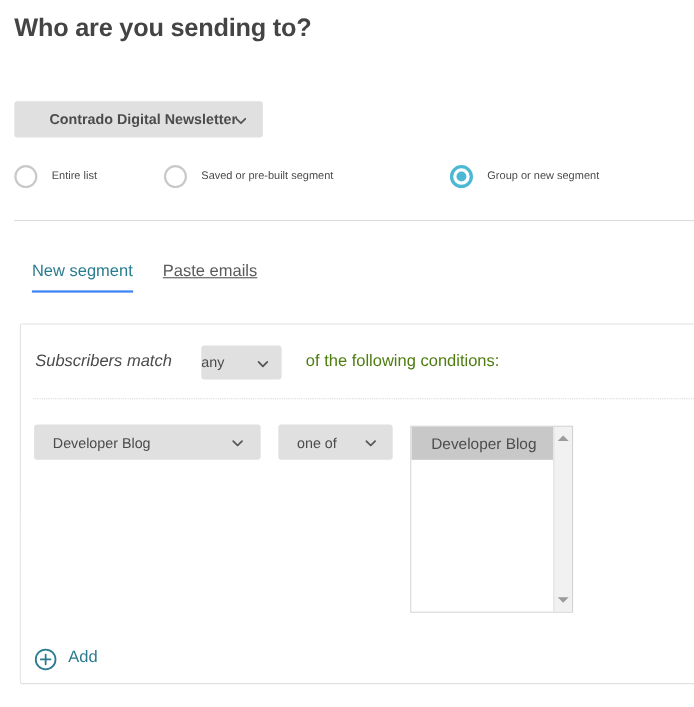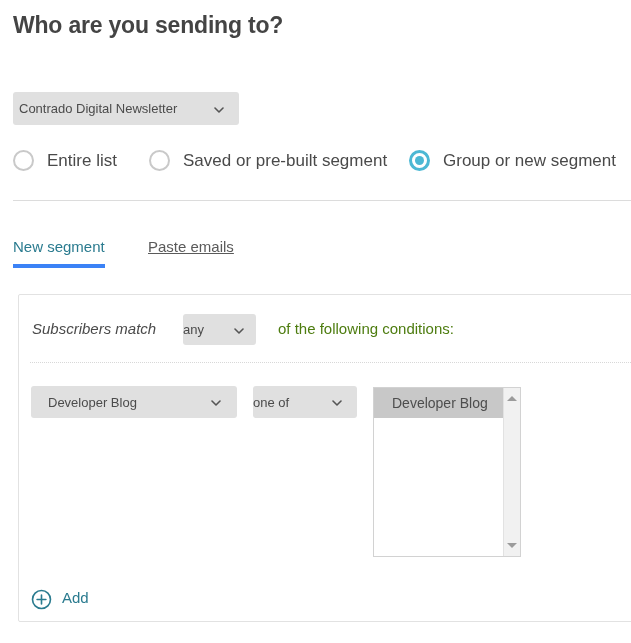--- a/index.html
+++ b/index.html
@@ -58,21 +58,22 @@
     width: 9px;
     height: 9px;
   }
   .caret svg { display: block; }
 
   #list-select {
     left: 13px;
     top: 92px;
     width: 226px;
     height: 33px;
-    padding-left: 6px;
+    padding-left: 32px;
+    font-weight: bold;
   }
   #list-select .caret { right: 16px; top: 13px; }
 
   #match-select {
     left: 183px;
     top: 314px;
     width: 73px;
     height: 31px;
   }
   #match-select .caret { right: 13px; top: 12px; }
@@ -84,20 +85,21 @@
     height: 32px;
     padding-left: 17px;
   }
   #field-select .caret { right: 17px; top: 12px; }
 
   #operator-select {
     left: 253px;
     top: 386px;
     width: 104px;
     height: 32px;
+    padding-left: 17px;
   }
   #operator-select .caret { right: 16px; top: 12px; }
 
   
   .radio-row {
     position: absolute;
     left: 0;
     top: 150px;
     width: 631px;
     height: 38px;
@@ -129,21 +131,21 @@
     position: absolute;
     left: 3px;
     top: 3px;
     width: 9px;
     height: 9px;
     border-radius: 50%;
     background: #4cb8d4;
   }
   .radio-opt .rlabel {
     margin-left: 13px;
-    font-size: 17px;
+    font-size: 10px;
     color: #4a4a4a;
     white-space: nowrap;
   }
   #radio-entire { left: 13px; }
   #radio-saved { left: 149px; }
   #radio-group { left: 409px; }
 
   
   .hr-solid {
     position: absolute;
@@ -164,23 +166,23 @@
   .tab {
     position: absolute;
     top: 0;
     font-size: 15px;
     white-space: nowrap;
     cursor: pointer;
     user-select: none;
     padding-bottom: 9px;
   }
   .tab.active {
-    left: 0;
+    left: 16px;
     color: #2a7b8f;
-    border-bottom: 4px solid #3b82f6;
+    border-bottom: 2px solid #3b82f6;
   }
   .tab.inactive {
     left: 135px;
     color: #5a5a5a;
     text-decoration: underline;
   }
 
   
   .panel {
     position: absolute;

